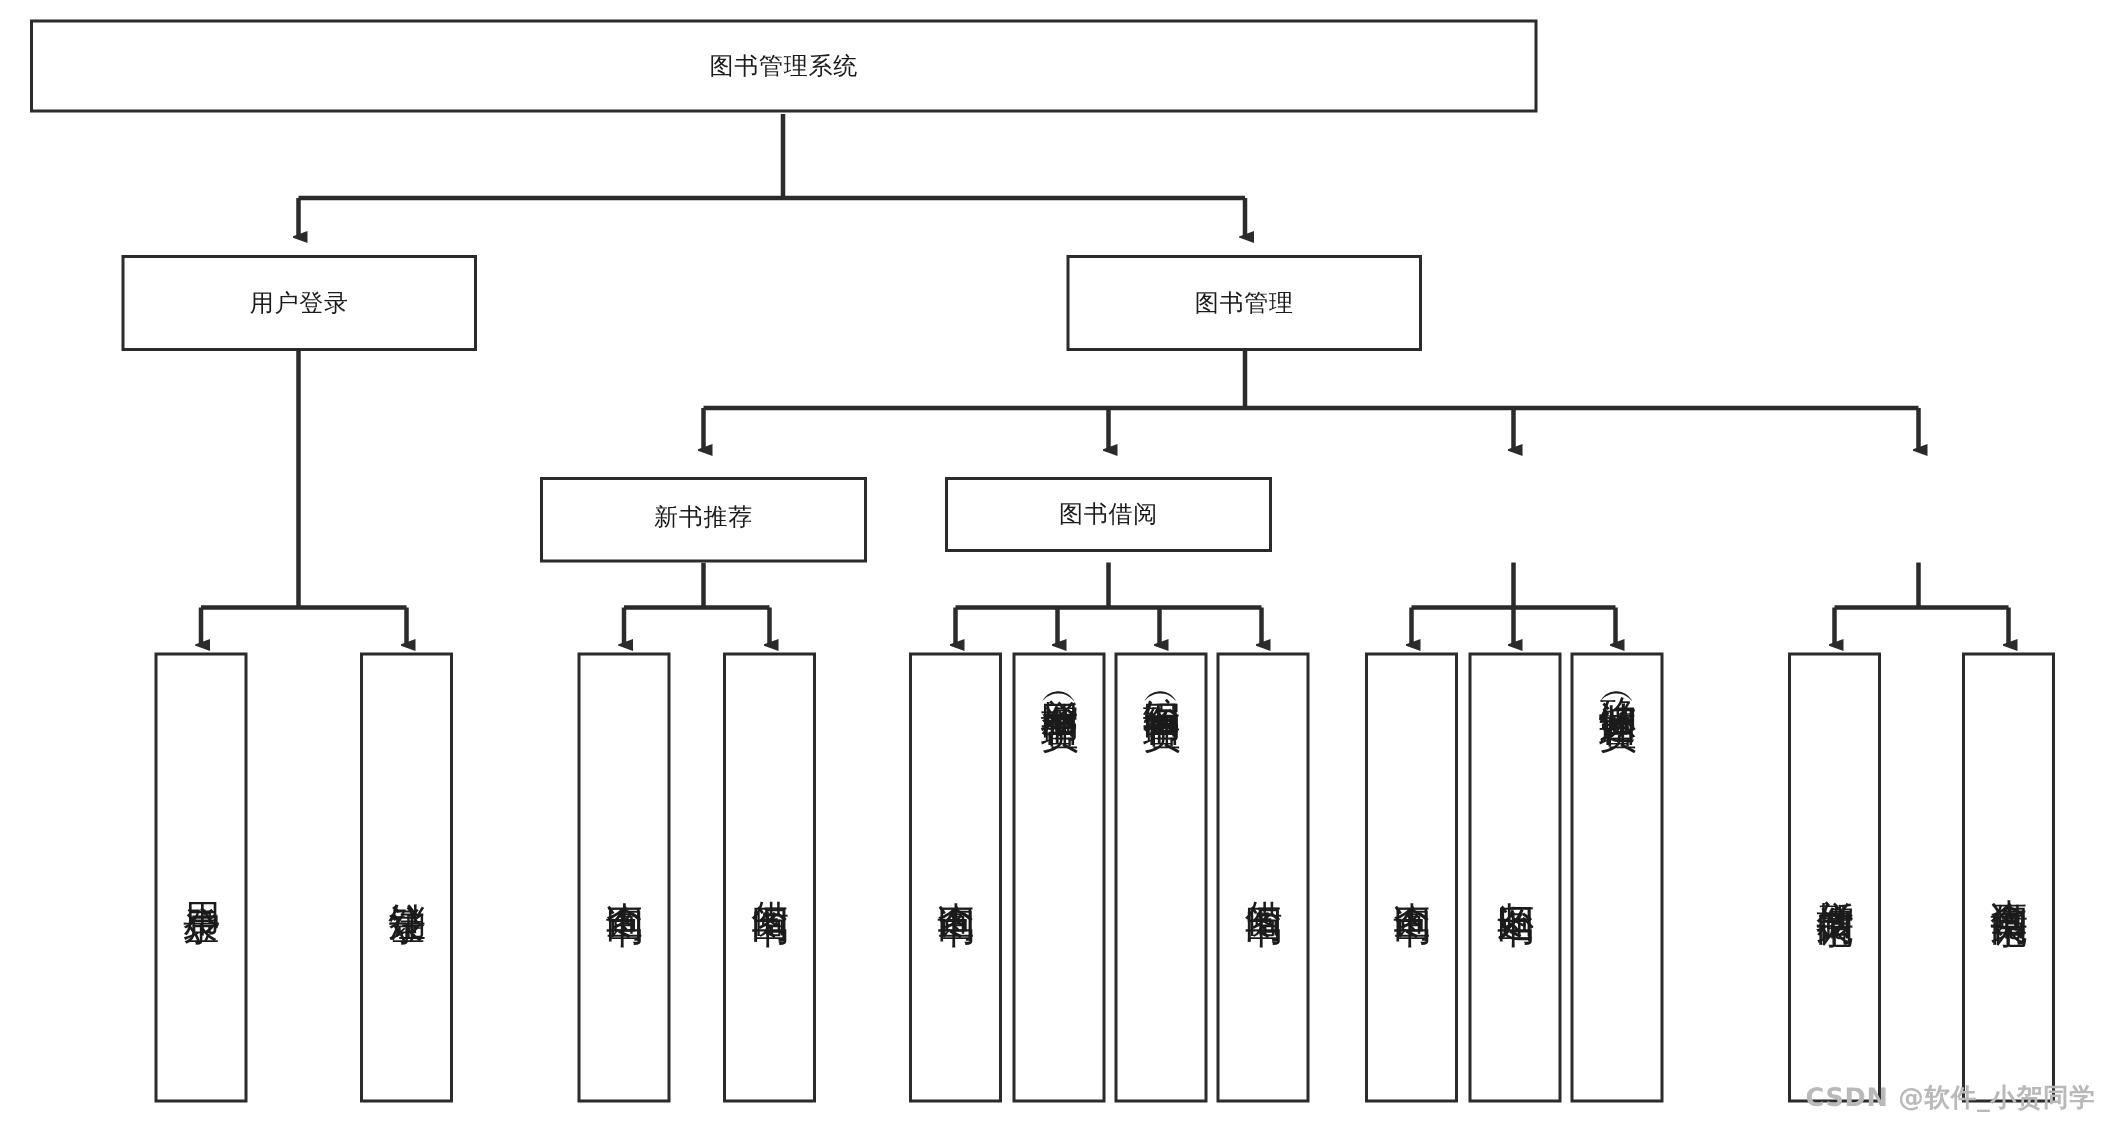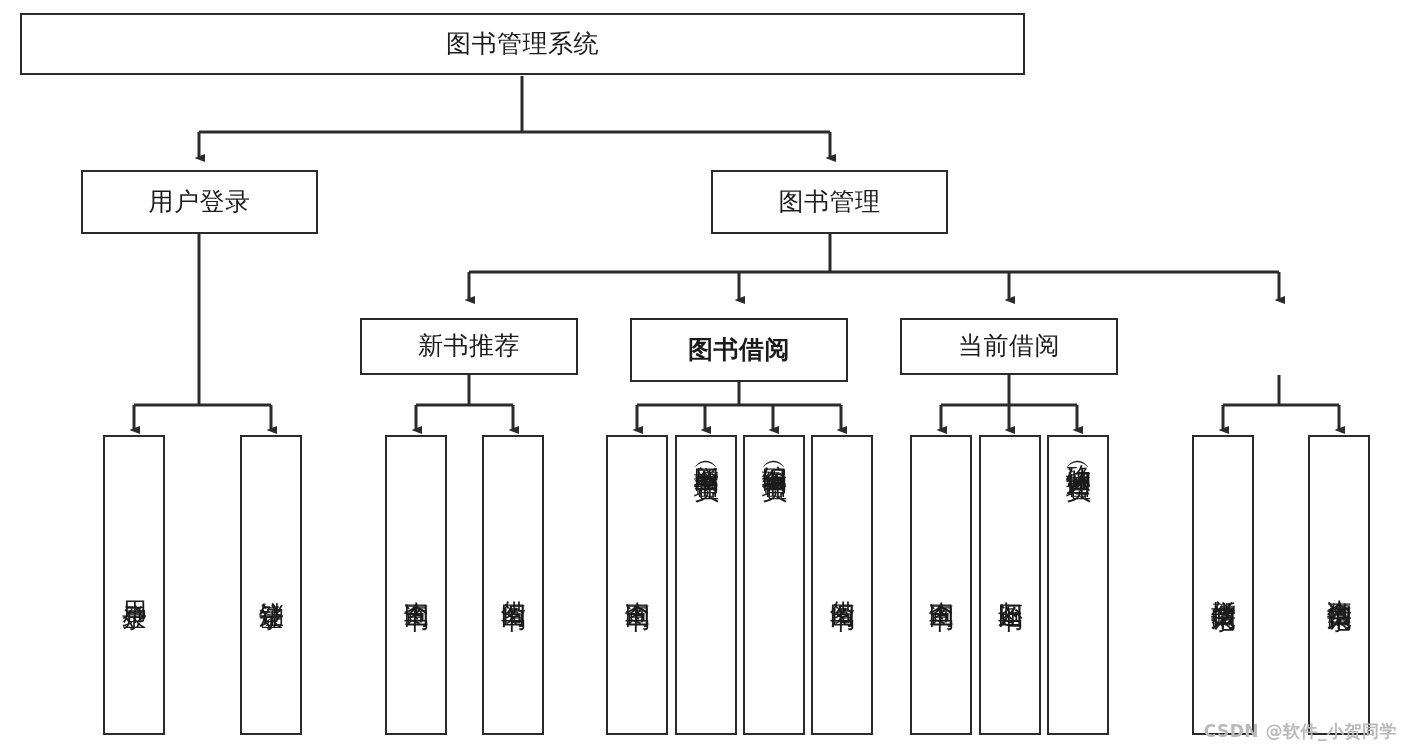--- a/index.html
+++ b/index.html
@@ -28,21 +28,21 @@
     color: #1b1b1b;
   }
   .node .label {
     display: block;
     text-align: center;
     line-height: 1.05;
     letter-spacing: 0.5px;
   }
   
   .node.horiz .label {
-    font-size: 25px;
+    font-size: 16px;
     white-space: nowrap;
   }
   
   .node.vert {
     align-items: flex-start;
     justify-content: center;
     padding-top: 8px;
   }
   .node.vert .label {
     writing-mode: vertical-rl;
@@ -137,25 +137,22 @@
   <div class="node horiz" style="left:81px; top:170px; width:237px; height:64px;">
     <span class="label">用户登录</span>
   </div>
   <div class="node horiz" style="left:711px; top:170px; width:237px; height:64px;">
     <span class="label">图书管理</span>
   </div>
 
   <div class="node horiz" style="left:360px; top:318px; width:218px; height:57px;font-family:Liberation Serif, serif;">
     <span class="label">新书推荐</span>
   </div>
-  <div class="node horiz" style="left:630px; top:318px; width:218px; height:64px;font-weight:bold;">
+  <div class="node horiz" style="left:630px; top:318px; width:218px; height:50px;">
     <span class="label">图书借阅</span>
-  </div>
-  <div class="node horiz" style="left:900px; top:318px; width:218px; height:57px;">
-    <span class="label">当前借阅</span>
   </div>
 
   <div class="node vert mid" style="left:103px; top:435px; width:62px; height:300px;">
     <span class="label">用户登录</span>
   </div>
   <div class="node vert mid" style="left:240px; top:435px; width:62px; height:300px;">
     <span class="label">注销登录</span>
   </div>
 
   <div class="node vert mid" style="left:385px; top:435px; width:62px; height:300px;">

